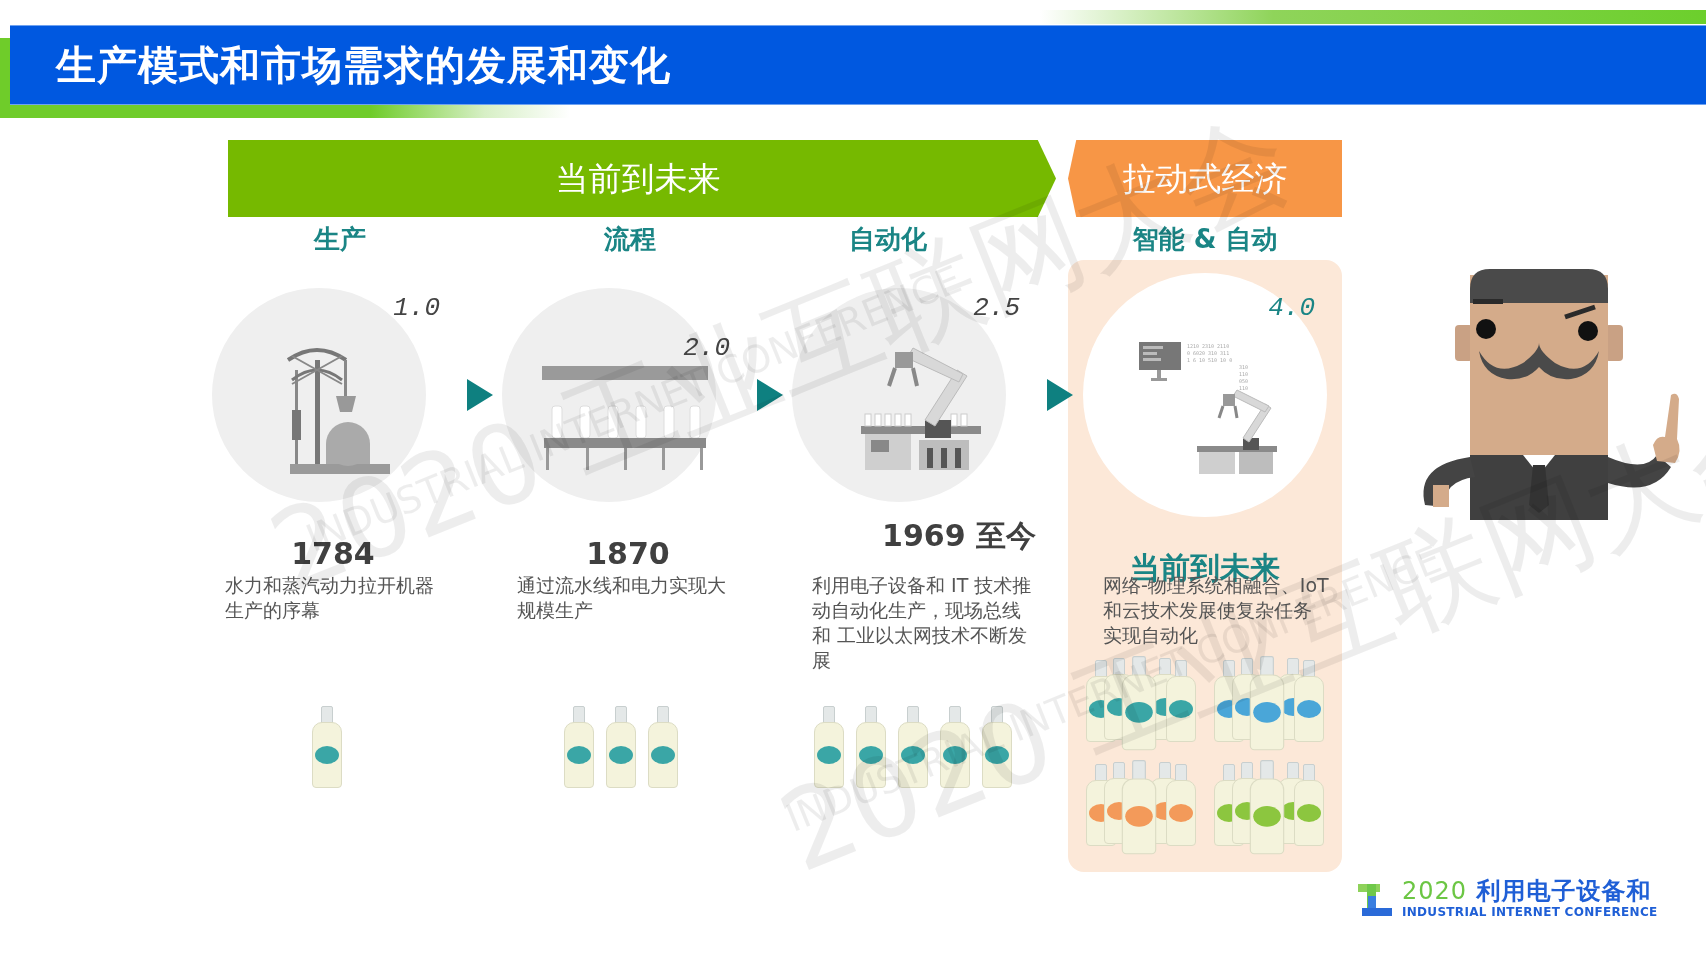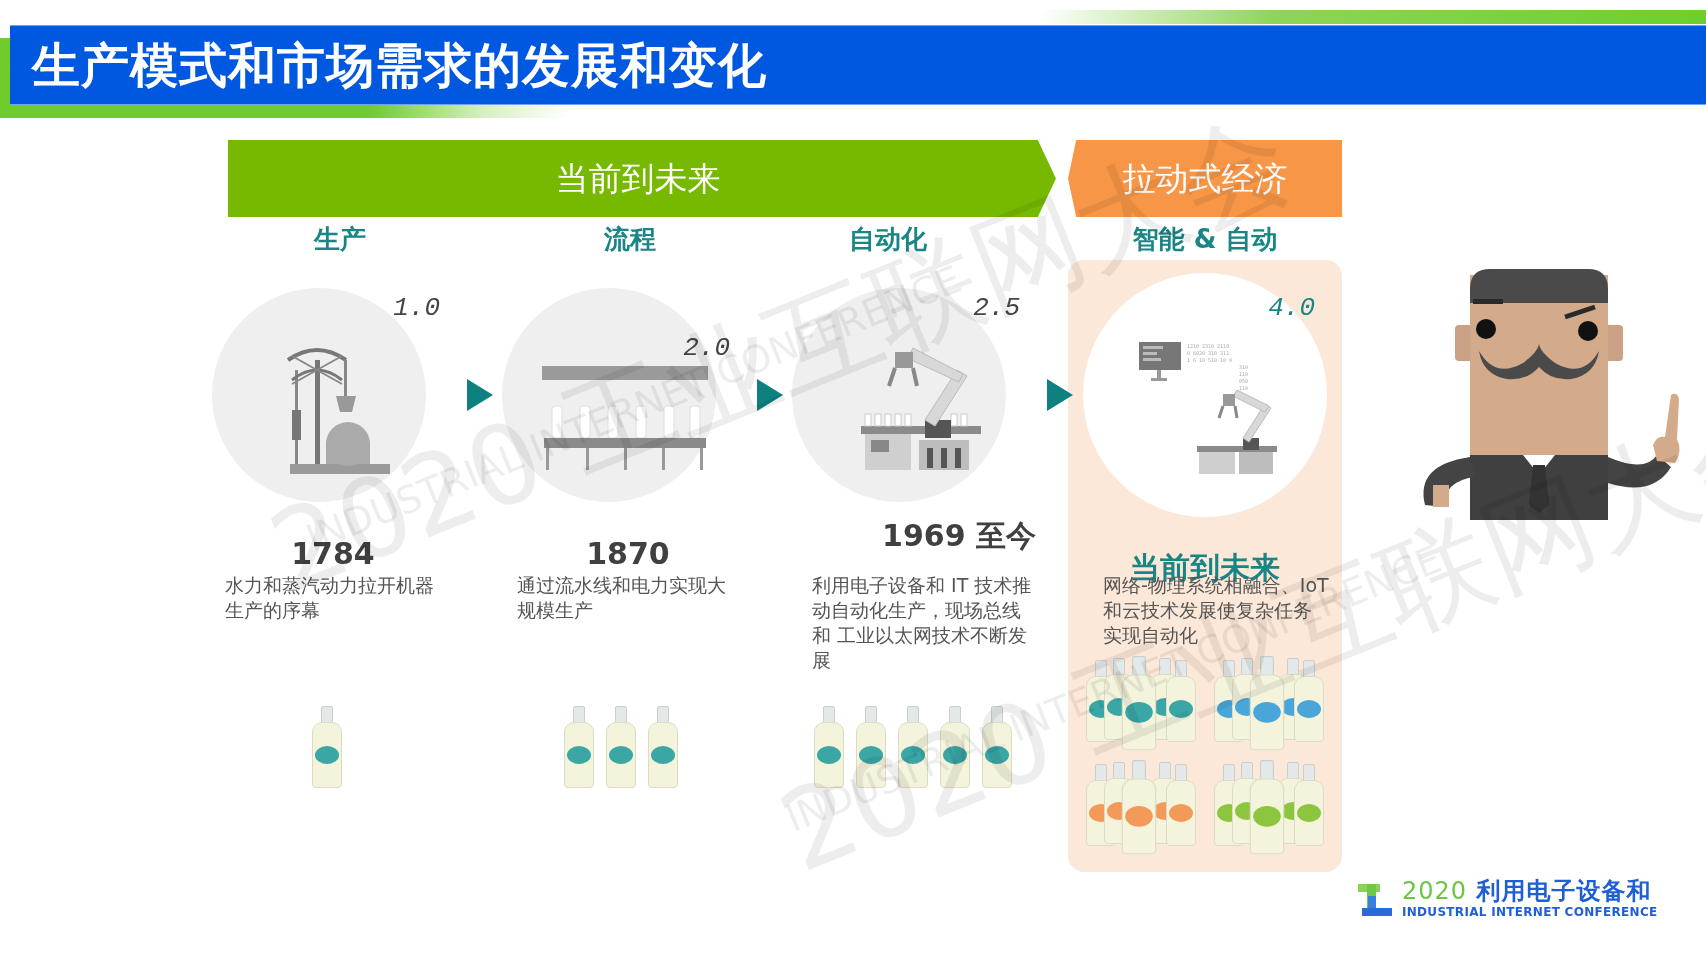--- a/index.html
+++ b/index.html
@@ -9,22 +9,22 @@
   .abs { position: absolute; }
 
   
   .top-green { left: 1040px; top: 10px; width: 666px; height: 14px;
     background: linear-gradient(90deg, rgba(120,205,60,0) 0%, #8fd45a 35%, #6ccf2c 100%); }
   .title-bar { left: 10px; top: 25px; width: 1696px; height: 80px; background: #0058e0;
     border-top: 1px solid #6fa2f0; border-bottom: 1px solid #6fa2f0; }
   .left-green { left: 0; top: 38px; width: 10px; height: 80px; background: #6fcc2a; }
   .left-green-under { left: 0; top: 105px; width: 570px; height: 13px;
     background: linear-gradient(90deg, #6fcc2a 0%, #6fcc2a 65%, rgba(140,210,90,0.35) 85%, rgba(255,255,255,0) 100%); }
-  .title-text { left: 32px; top: 33px; height: 64px; line-height: 64px; color: #fff;
-    font-size: 48px; font-weight: bold; letter-spacing: 1px; }
+  .title-text { left: 56px; top: 33px; height: 64px; line-height: 64px; color: #fff;
+    font-size: 40px; font-weight: bold; letter-spacing: 1px; }
 
   
   .push-banner { left: 228px; top: 140px; width: 828px; height: 77px; background: #76b900;
     clip-path: polygon(0 0, 97.8% 0, 100% 50%, 97.8% 100%, 0 100%); }
   .push-text { left: 228px; top: 140px; width: 800px; height: 77px; line-height: 77px; text-align: center;
     color: #fff; font-size: 33px; padding-left: 20px; }
   .pull-banner { left: 1068px; top: 140px; width: 274px; height: 77px; background: #f79646;
     clip-path: polygon(3% 0, 100% 0, 100% 100%, 3% 100%, 0 50%); }
   .pull-text { left: 1068px; top: 140px; width: 274px; height: 77px; line-height: 77px; text-align: center;
     color: #fff; font-size: 33px; }

